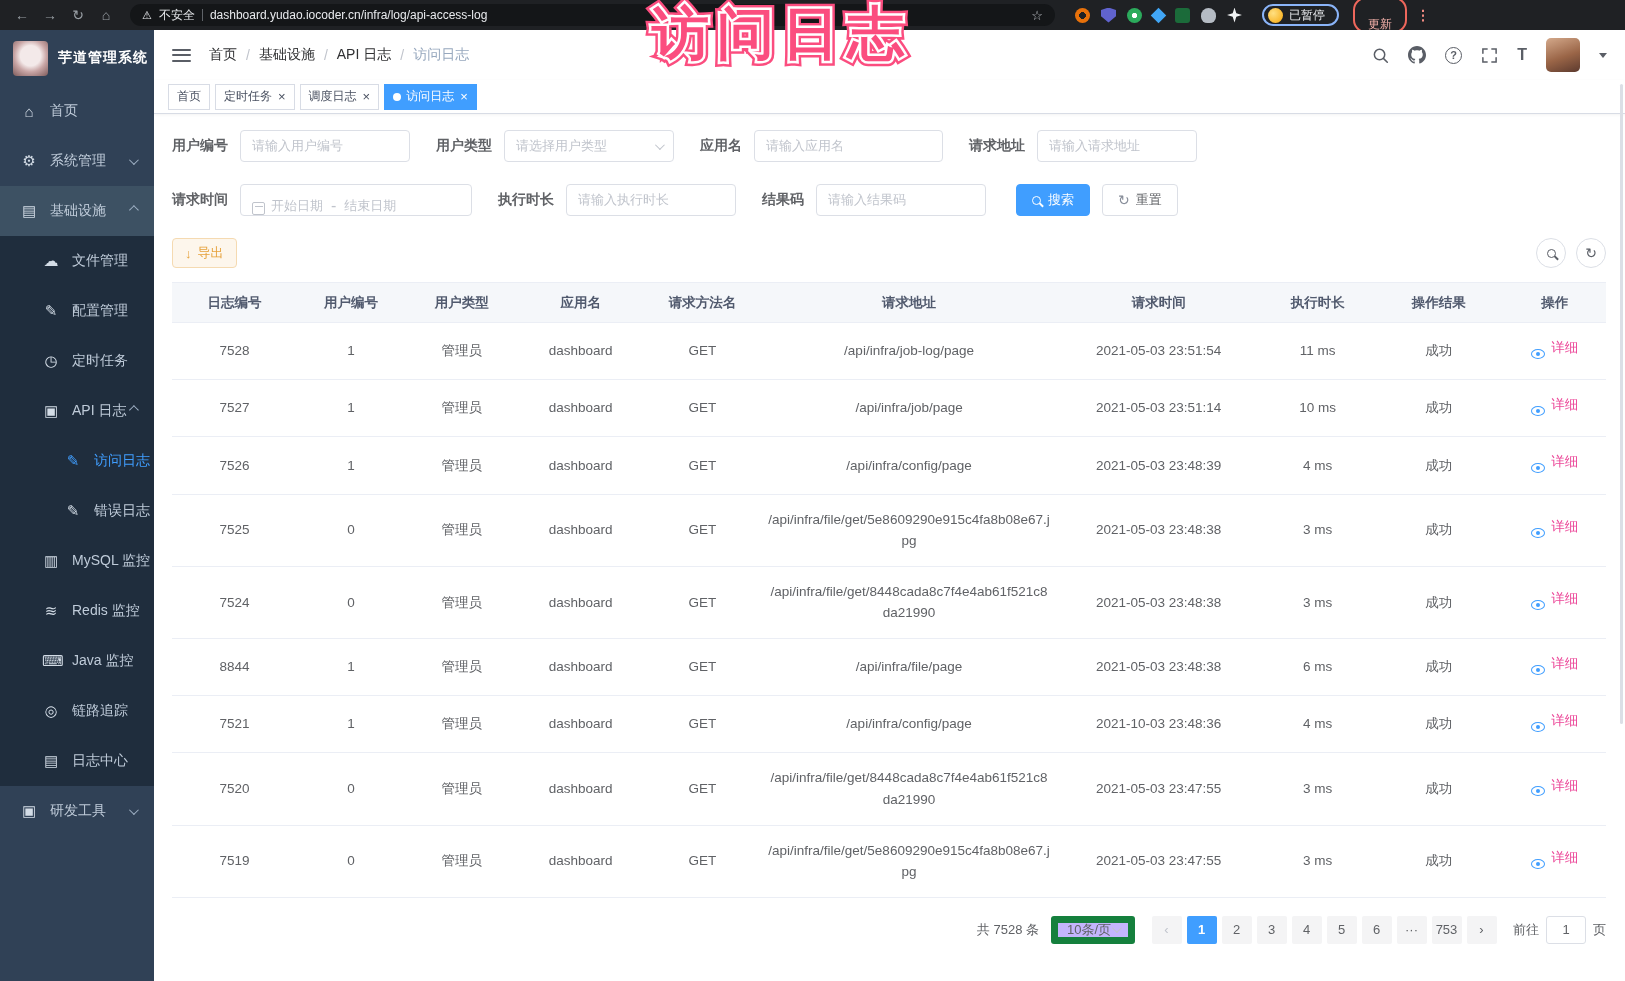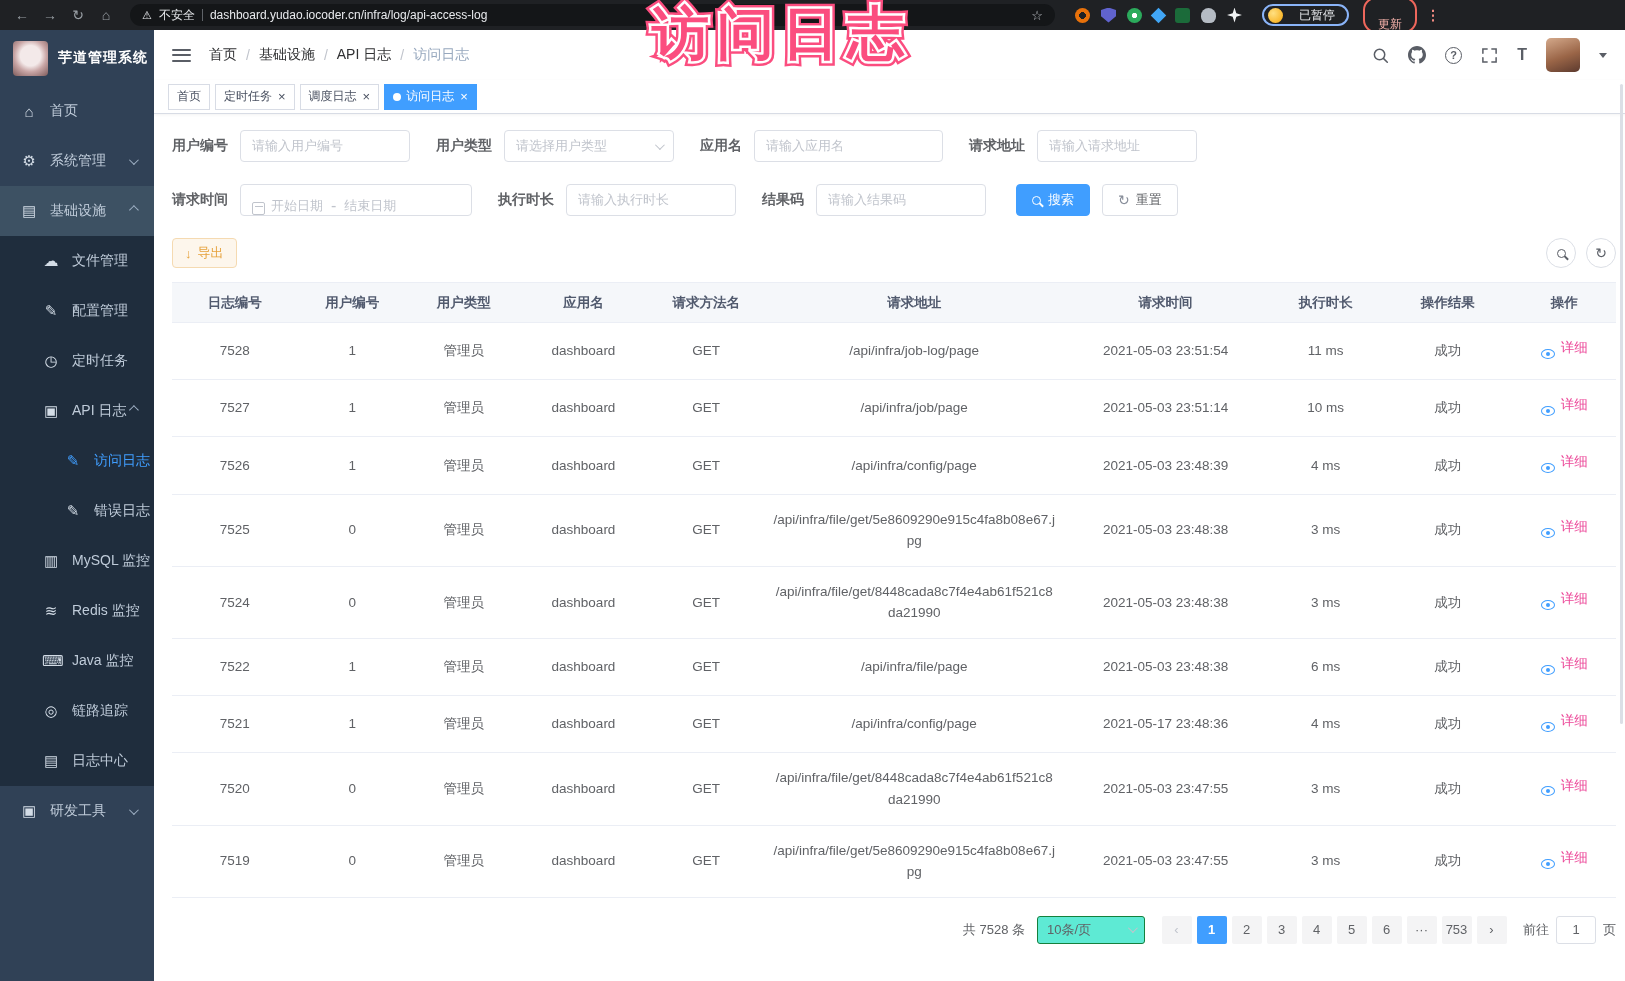--- a/index.html
+++ b/index.html
@@ -16,21 +16,21 @@
   .star{color:#bdc1c6;font-size:13px}
   .ext-cluster{display:flex;align-items:center;gap:11px;margin-left:16px}
   .ext{width:15px;height:15px;display:inline-block;cursor:pointer}
   .ext.donut{border-radius:50%;background:radial-gradient(circle,#1f2124 30%,var(--c) 34%)}
   .ext.shield{background:var(--c);clip-path:polygon(50% 0,100% 16%,100% 58%,50% 100%,0 58%,0 16%)}
   .ext.circle{border-radius:50%;background:radial-gradient(circle,#fff 22%,var(--c) 28%)}
   .ext.diamond{background:var(--c);transform:rotate(45deg);width:11px;height:11px}
   .ext.square{background:var(--c);border-radius:3px}
   .ext.person{border-radius:50% 50% 42% 42%;background:var(--c)}
   .ext.pinwheel{background:var(--c);clip-path:polygon(50% 0,62% 38%,100% 50%,62% 62%,50% 100%,38% 62%,0 50%,38% 38%)}
-  .profile-pill{display:flex;align-items:center;gap:16px;border:2px solid #8ab4f8;border-radius:13px;padding:0 12px 0 4px;color:#e8eaed;font-size:12px;margin-left:16px;height:22px;cursor:pointer;flex-shrink:0}
+  .profile-pill{display:flex;align-items:center;gap:6px;border:2px solid #8ab4f8;border-radius:13px;padding:0 12px 0 4px;color:#e8eaed;font-size:12px;margin-left:16px;height:22px;cursor:pointer;flex-shrink:0}
   .emoji{width:15px;height:15px;border-radius:50%;background:radial-gradient(circle at 35% 35%,#ffe082,#f6a609)}
   .update-btn{border:2px solid #ee675c;color:#f5b1aa;border-radius:13px;padding:16px 13px;font-size:12px;margin-left:10px;height:22px;line-height:19px;cursor:pointer;flex-shrink:0}
   .dots{color:#f28b82;font-weight:700}
 
   
   .app{display:flex;height:951px}
   .sidebar{width:154px;background:#304156;flex-shrink:0;display:flex;flex-direction:column;overflow:hidden}
   .logo{height:56px;display:flex;align-items:center;padding-left:13px;gap:10px;cursor:pointer}
   .logo-img{width:35px;height:35px;border-radius:4px;background:radial-gradient(circle at 50% 42%,#f3e9e9 0 38%,#c9a6a6 60%,#7d5a5a);flex-shrink:0}
   .logo-title{color:#fff;font-size:14px;font-weight:700;letter-spacing:1px}
@@ -66,21 +66,21 @@
   .caret-down{width:0;height:0;border-left:4px solid transparent;border-right:4px solid transparent;border-top:5px solid #5a5e66;cursor:pointer}
 
   
   .tagsbar{height:34px;display:flex;align-items:center;padding:0 14px;gap:5px;border-bottom:1px solid #d8dce5;box-shadow:0 1px 3px rgba(0,0,0,.05);flex-shrink:0}
   .tag{display:inline-flex;align-items:center;height:26px;padding:0 8px;border:1px solid #d8dce5;background:#fff;color:#495060;font-size:12px;cursor:pointer;gap:5px}
   .tag.active{background:#409eff;border-color:#409eff;color:#fff}
   .tag-dot{width:8px;height:8px;border-radius:50%;background:#fff}
   .tag-close{font-size:13px;line-height:1;margin-left:1px}
 
   
-  .content{flex:1;padding:16px 9px 0 18px;min-height:0}
+  .content{flex:1;padding:16px 19px 0 18px;min-height:0}
   .f-row{display:flex;align-items:center;margin-bottom:22px}
   .f-item{display:flex;align-items:center;margin-right:26px}
   .f-label{font-size:14px;color:#606266;font-weight:700;margin-right:12px;white-space:nowrap}
   .f-input{height:32px;border:1px solid #dcdfe6;border-radius:4px;display:flex;align-items:center;padding:0 11px;background:#fff;gap:6px;cursor:text}
   .ph{color:#c0c4cc;font-size:13px;white-space:nowrap;overflow:hidden}
   .sel-caret{margin-left:auto;width:7px;height:7px;border-right:1.4px solid #c0c4cc;border-bottom:1.4px solid #c0c4cc;transform:rotate(45deg) translateY(-2px);flex-shrink:0}
   .dr-sep{color:#c0c4cc;margin:0 2px}
   .cal-icon{width:13px;height:13px;border:1.3px solid #c0c4cc;border-radius:2px;position:relative;flex-shrink:0}
   .cal-icon::before{content:"";position:absolute;top:2.5px;left:1.5px;right:1.5px;height:1.3px;background:#c0c4cc}
   .btn-search{display:inline-flex;align-items:center;gap:7px;height:32px;padding:0 15px;background:#409eff;border:1px solid #409eff;border-radius:4px;color:#fff;font-size:13px;cursor:pointer;margin-left:4px;font-family:inherit}
@@ -102,21 +102,21 @@
   .log-table td{color:#606266;font-size:13.5px;text-align:center;padding:14px 6px;border-bottom:1px solid #ebeef5;word-break:break-all;line-height:1.6}
   .c0{width:8.4%}.c1{width:7.3%}.c2{width:7.6%}.c3{width:8.4%}.c4{width:8%}
   .c5{width:19.8%}.c6{width:13.8%}.c7{width:7.6%}.c8{width:8.7%}.c9{width:6.9%}
   .detail-link{color:#ec4899;display:inline-flex;align-items:flex-end;gap:6px;cursor:pointer}
   .eye-icon{width:14px;height:10px;border:1.3px solid #409eff;border-radius:50%;position:relative;display:inline-block;flex-shrink:0}
   .eye-icon::after{content:"";position:absolute;left:50%;top:50%;width:4px;height:4px;margin:-2px 0 0 -2px;border-radius:50%;background:#409eff}
 
   
   .pagination{display:flex;align-items:center;justify-content:flex-end;margin-top:18px;font-size:13px;color:#606266}
   .pg-total{margin-right:12px}
-  .pg-size{width:108px;height:28px;border:1px solid #15803d;border-radius:3px;display:flex;align-items:center;justify-content:space-between;padding:0 9px;margin-right:14px;cursor:pointer;background:#5eead4}
+  .pg-size{width:84px;height:28px;border:7px solid #15803d;border-radius:3px;display:flex;align-items:center;justify-content:space-between;padding:0 9px;margin-right:14px;cursor:pointer;background:#c4b5fd}
   .pg-btn{min-width:30px;height:28px;background:#f4f4f5;border-radius:2px;display:inline-flex;align-items:center;justify-content:center;margin:0 2.5px;color:#606266;cursor:pointer;padding:0 4px}
   .pg-btn.prev{color:#c0c4cc}
   .pg-btn.active{background:#409eff;color:#fff;font-weight:700}
   .pg-goto{margin-left:14px;display:flex;align-items:center;gap:7px}
   .goto-input{width:40px;height:28px;border:1px solid #dcdfe6;border-radius:3px;display:flex;align-items:center;justify-content:center;background:#fff;cursor:text}
 
   
   .watermark{position:absolute;left:652px;top:2px;font-size:57px;font-weight:700;letter-spacing:8px;line-height:1.1;color:#fb4d7f;-webkit-text-stroke:10px #fb4d7f;z-index:60;pointer-events:none;white-space:nowrap}
   .watermark::before{content:attr(data-text);position:absolute;left:0;top:0;-webkit-text-stroke:5px #fff;color:#fff}
   .watermark::after{content:attr(data-text);position:absolute;left:0;top:0;-webkit-text-stroke:0;color:#fb4d7f}
@@ -463,42 +463,42 @@
               <td>/api/infra/file/get/8448cada8c7f4e4ab61f521c8da21990</td>
               <td>2021-05-03 23:48:38</td>
               <td>3 ms</td>
               <td>成功</td>
               <td><a class="detail-link">
                   <span class="eye-icon"></span>
                   <span>详细</span>
                 </a></td>
             </tr>
             <tr>
-              <td>7522</td>
+              <td>8844</td>
               <td>1</td>
               <td>管理员</td>
               <td>dashboard</td>
               <td>GET</td>
               <td>/api/infra/file/page</td>
               <td>2021-05-03 23:48:38</td>
               <td>6 ms</td>
               <td>成功</td>
               <td><a class="detail-link">
                   <span class="eye-icon"></span>
                   <span>详细</span>
                 </a></td>
             </tr>
             <tr>
               <td>7521</td>
               <td>1</td>
               <td>管理员</td>
               <td>dashboard</td>
               <td>GET</td>
               <td>/api/infra/config/page</td>
-              <td>2021-05-17 23:48:36</td>
+              <td>2021-10-03 23:48:36</td>
               <td>4 ms</td>
               <td>成功</td>
               <td><a class="detail-link">
                   <span class="eye-icon"></span>
                   <span>详细</span>
                 </a></td>
             </tr>
             <tr>
               <td>7520</td>
               <td>0</td>

